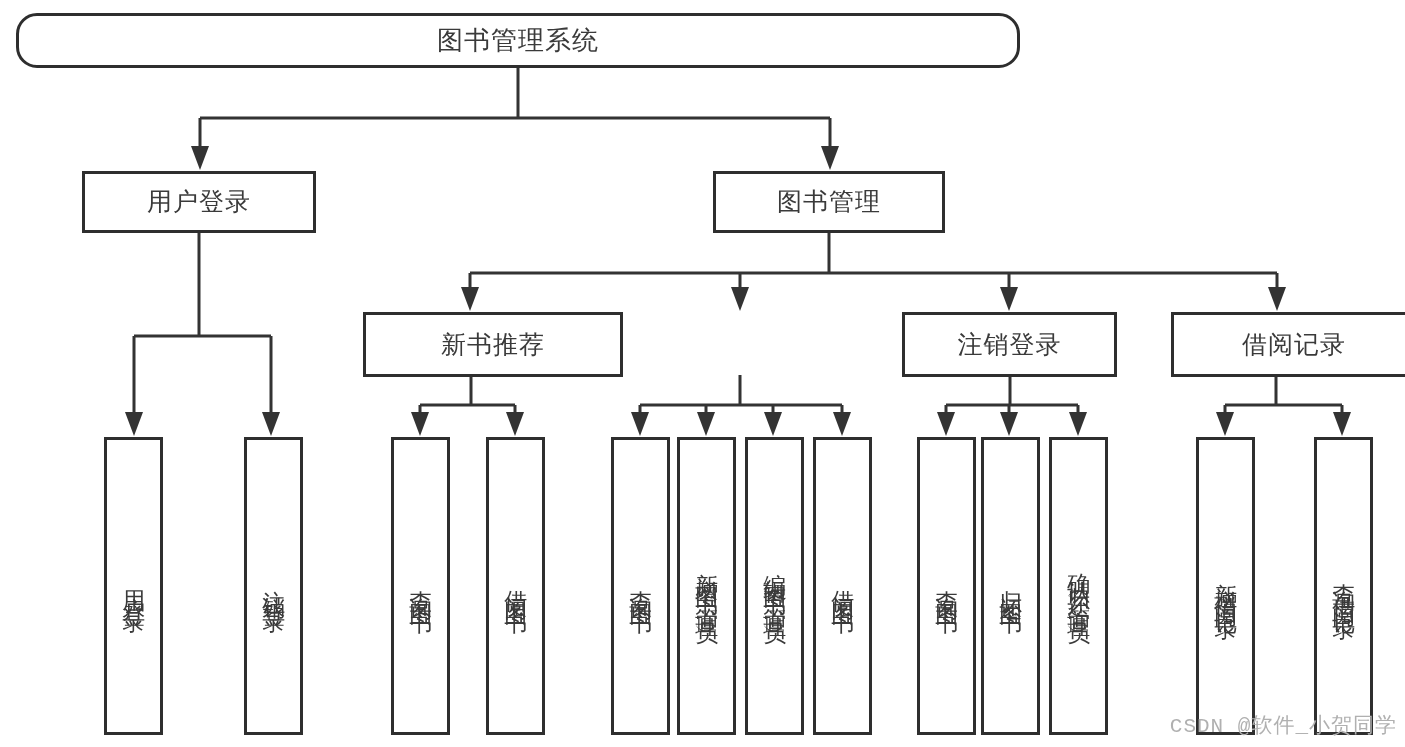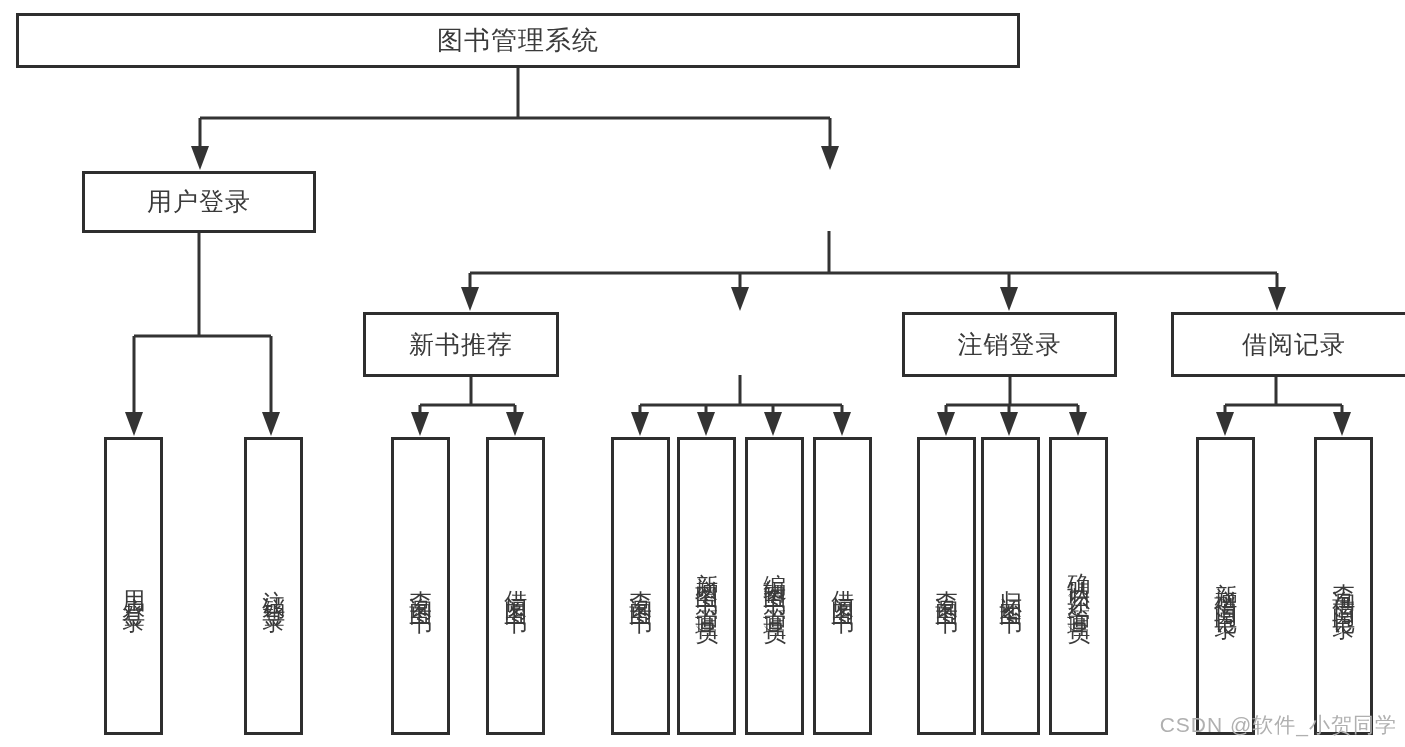--- a/index.html
+++ b/index.html
@@ -24,39 +24,40 @@
   .node{
     position:absolute;
     box-sizing:border-box;
     background:var(--bg);
     border:3px solid var(--border);
     display:flex;align-items:center;justify-content:center;
     z-index:2;
     text-align:center;
     line-height:1.1;
   }
-  .root{font-size:26px;letter-spacing:1px;}
+  .root{font-size:26px;letter-spacing:1px;border-radius:21px;}
   .lvl2,.lvl3{font-size:25px;letter-spacing:1px;}
   .lvl2{top:171px;height:62px;}
   .lvl3{top:312px;height:65px;}
   .leaf{top:437px;height:298px;width:59px;font-size:23px;}
   .leaf span{
     writing-mode:vertical-rl;
     text-orientation:mixed;
     letter-spacing:7px;
     white-space:nowrap;
   }
   #watermark{
     position:absolute;
     right:8px;top:711px;
     z-index:3;
     font-size:21px;
     letter-spacing:1px;
     color:var(--watermark);
     white-space:nowrap;
+    font-family:Liberation Mono, monospace;
   }
 </style>
 </head>
 <body>
 
 <div id="canvas">
 
   <svg id="connectors" width="1405" height="747" viewBox="0 0 1405 747">
 
     <path d="M518 66 L518 118 M200 118 L830 118 M200 118 L200 150 M830 118 L830 150"></path>
@@ -102,22 +103,25 @@
     </g>
   </svg>
 
   <div class="node root" style="left:16px;top:13px;width:1004px;height:55px">
     <span>图书管理系统</span>
   </div>
 
   <div class="node lvl2" style="left:82px;width:234px">
     <span>用户登录</span>
   </div>
+  <div class="node lvl2" style="left:713px;width:232px">
+    <span>图书管理</span>
+  </div>
 
-  <div class="node lvl3" style="left:363px;width:196px">
+  <div class="node lvl3" style="left:363px;width:260px">
     <span>新书推荐</span>
   </div>
   <div class="node lvl3" style="left:902px;width:215px">
     <span>注销登录</span>
   </div>
   <div class="node lvl3" style="left:1171px;width:246px">
     <span>借阅记录</span>
   </div>
 
   <div class="node leaf" style="left:104px">

